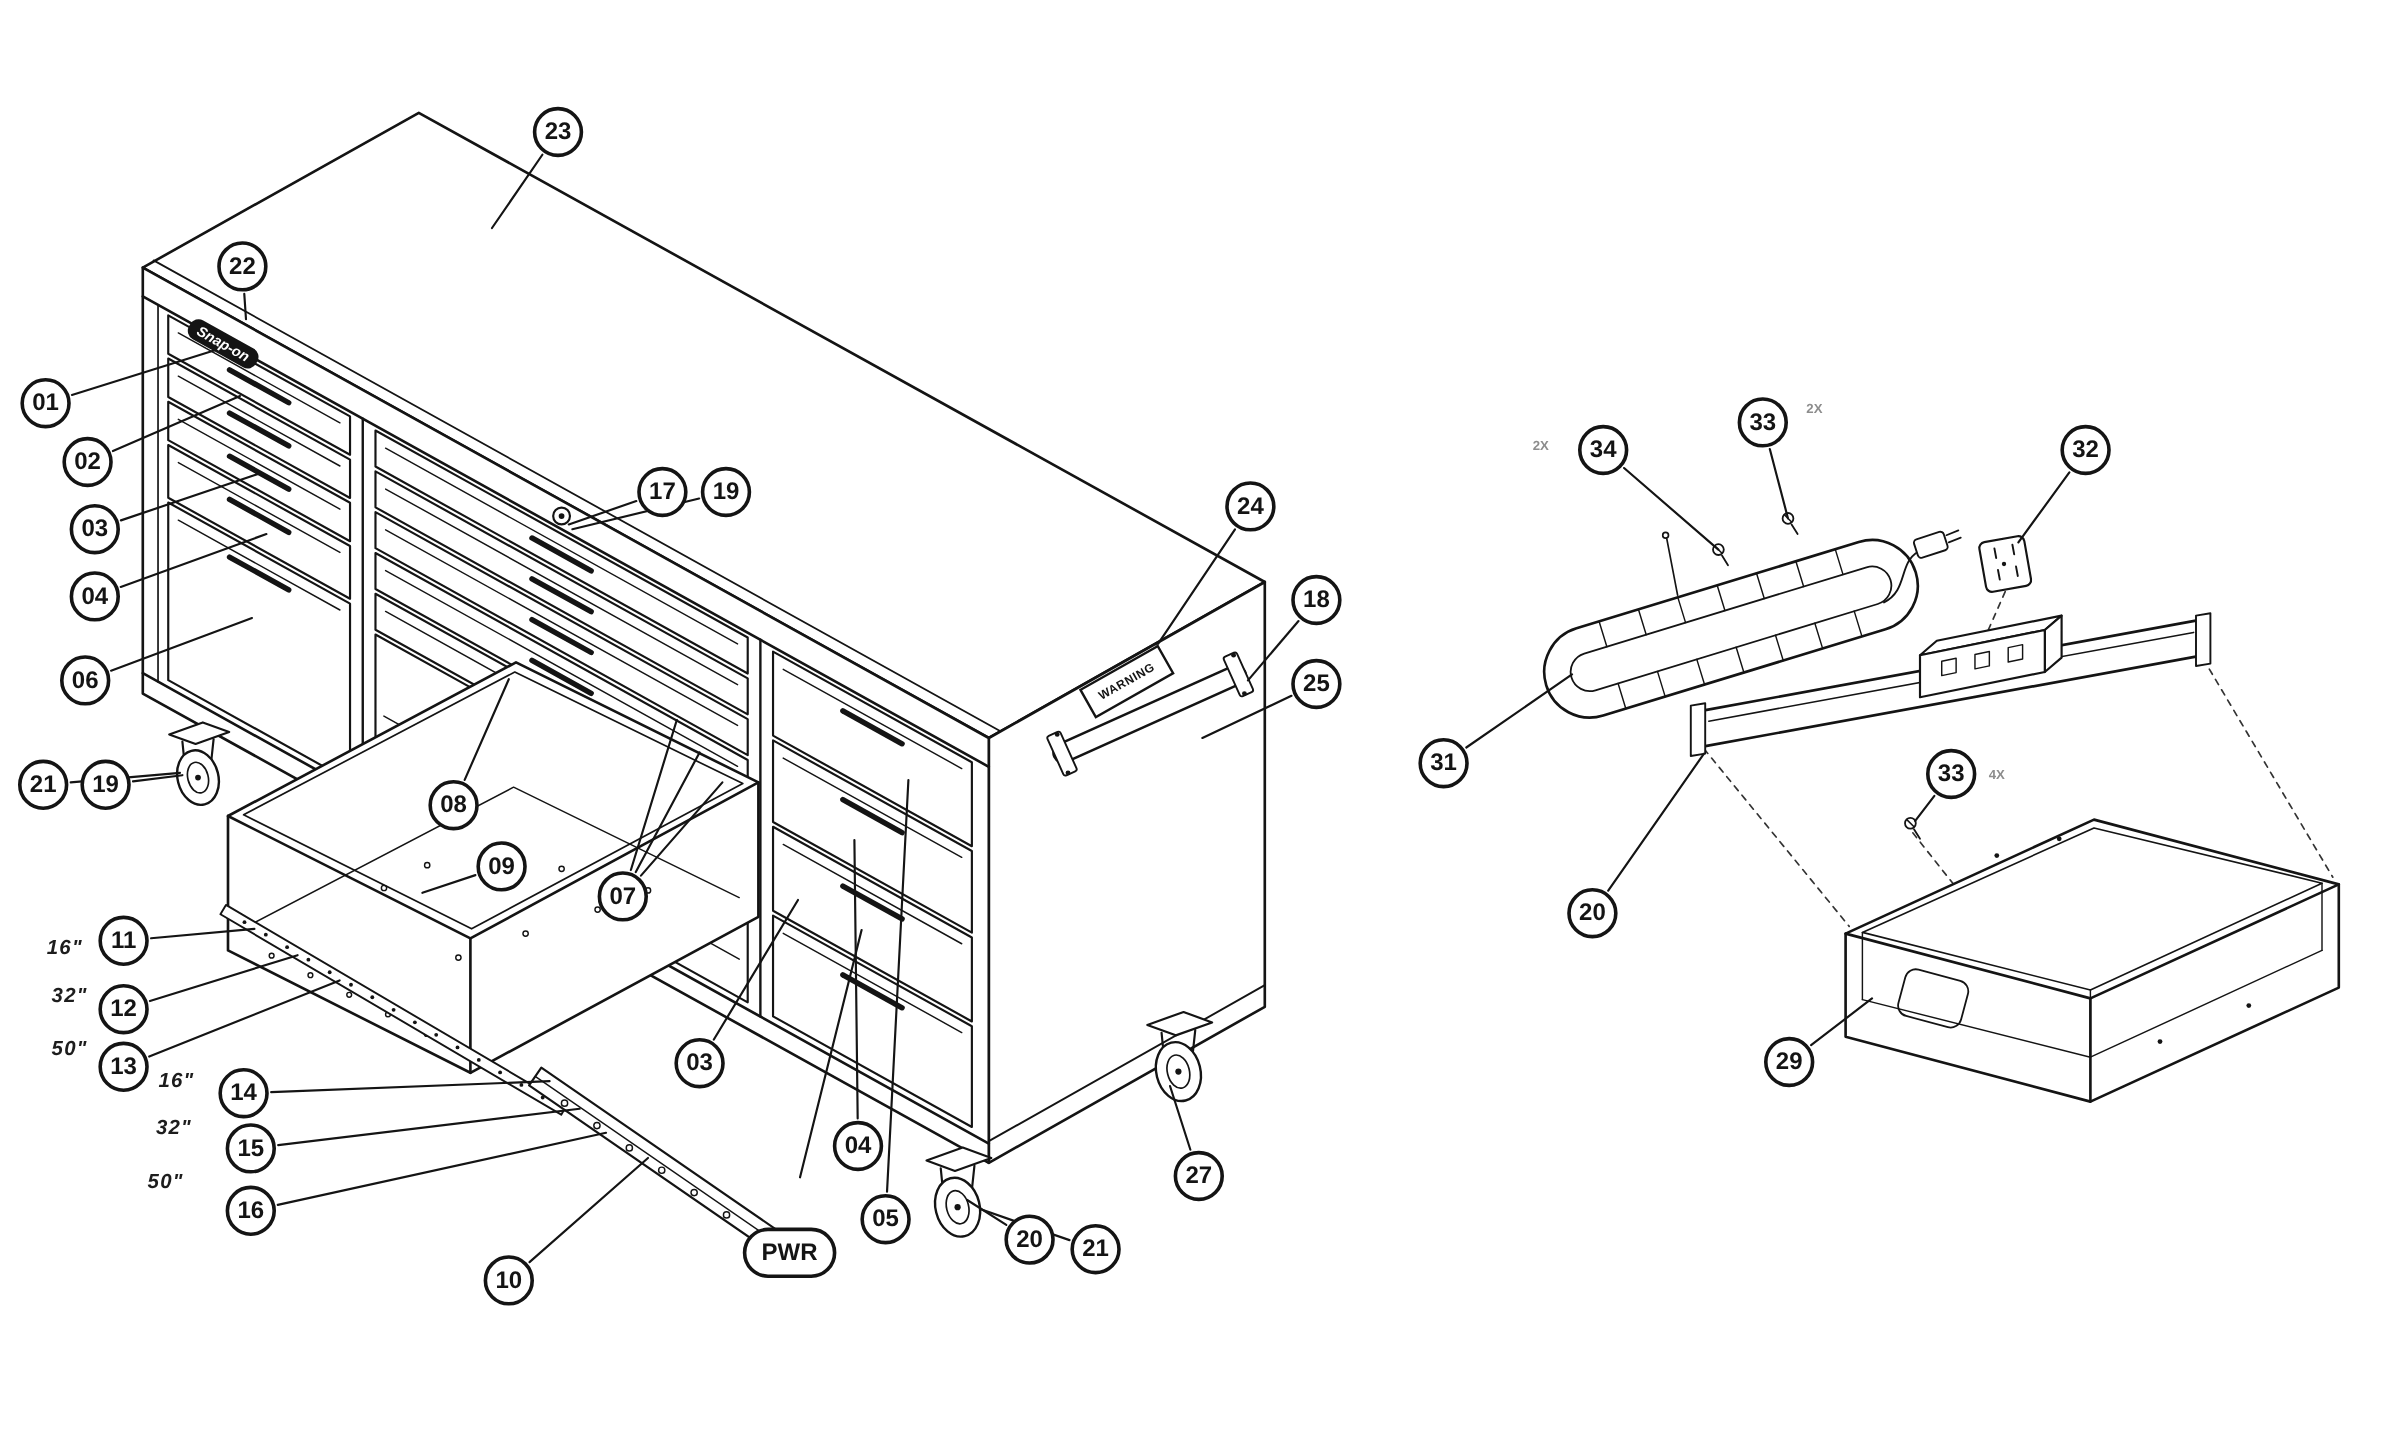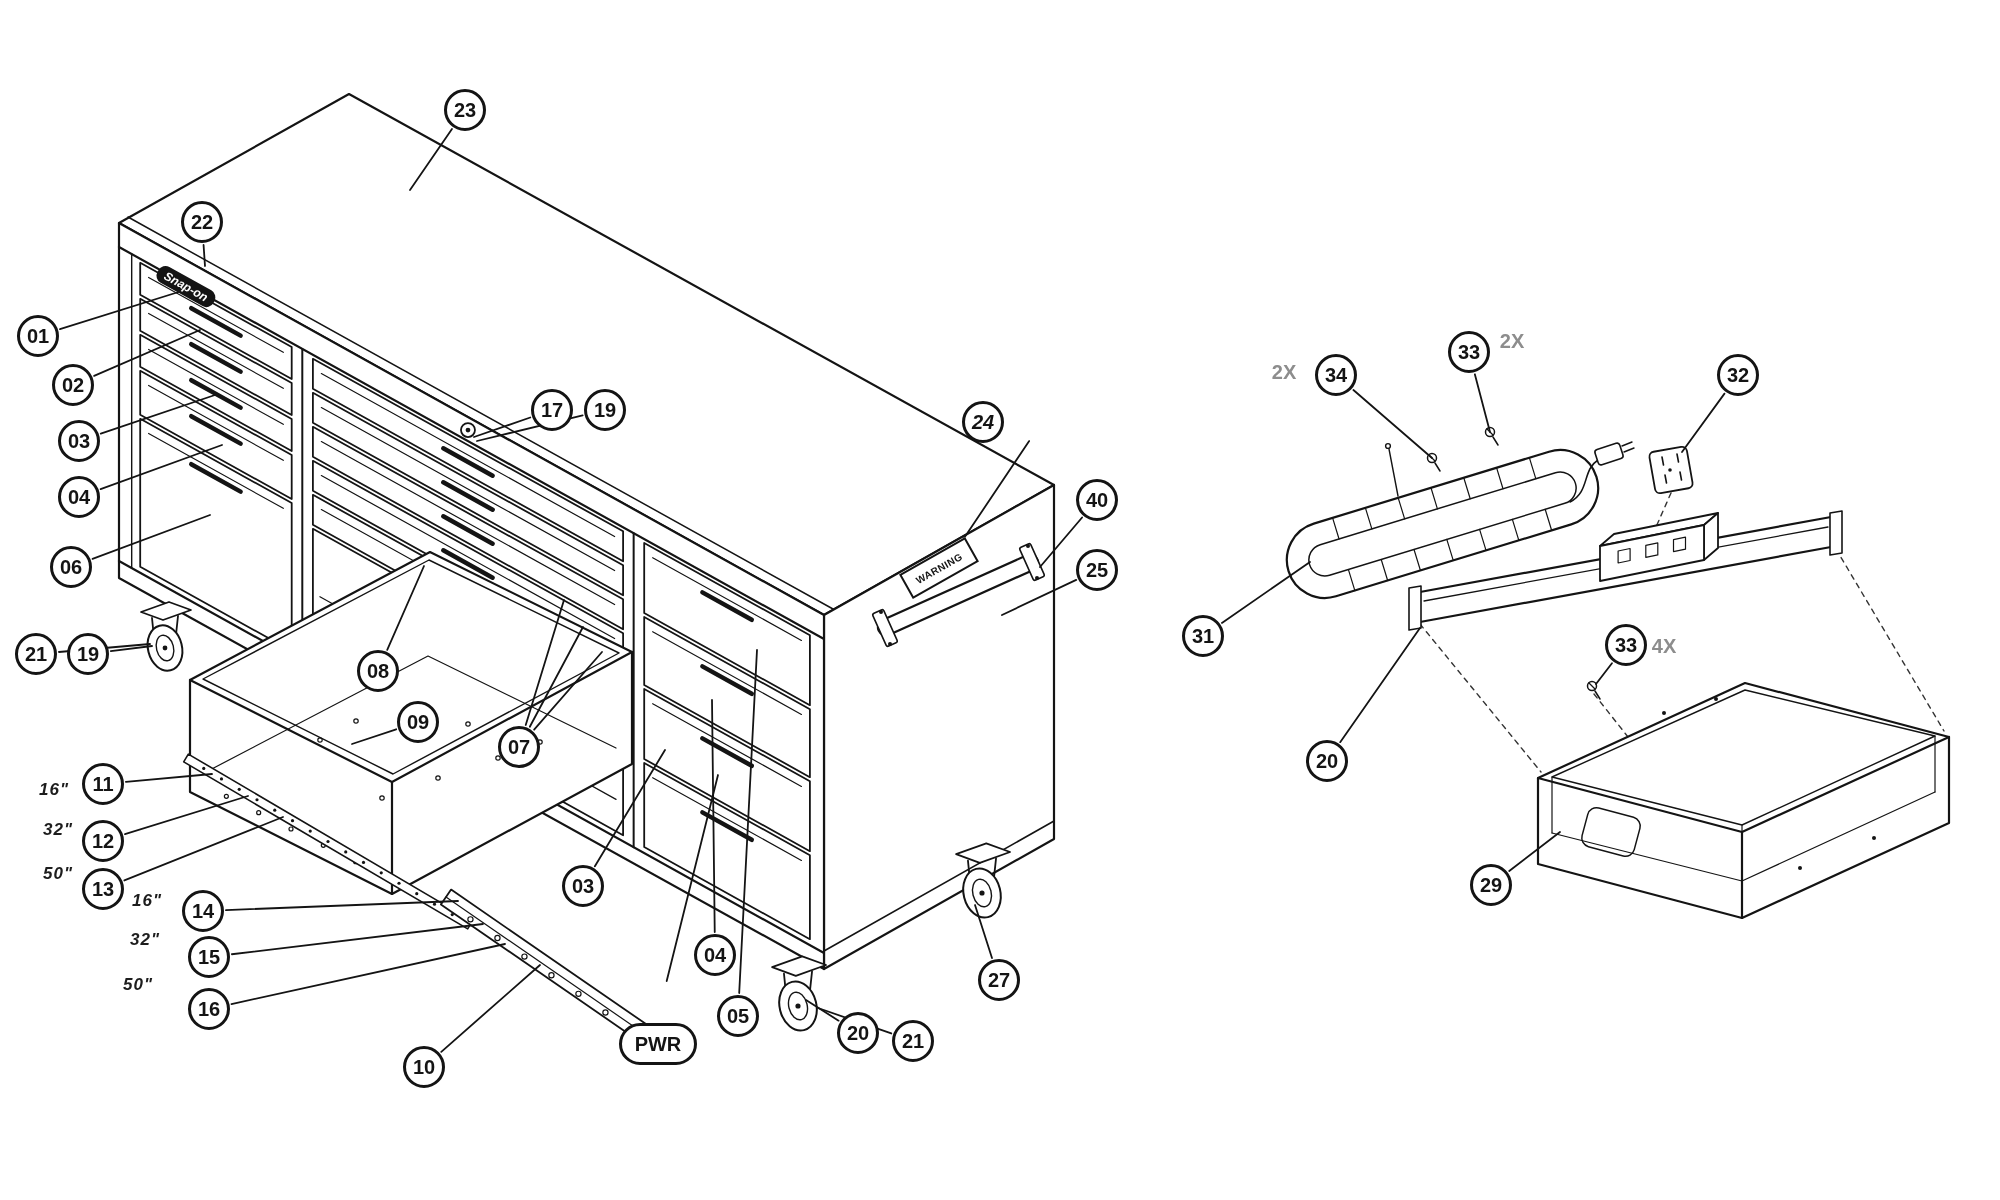--- a/index.html
+++ b/index.html
@@ -18,21 +18,21 @@
   }
   .callout.pill{
     width:auto;min-width:78px;height:42px;border-radius:22px;padding:0 12px;margin-top:28px;
   }
   .size-label{
     position:absolute;transform:translate(-50%,-50%);
     font-size:17px;font-style:italic;font-weight:bold;letter-spacing:1px;color:#1d1d1d;z-index:4;
   }
   .qty-label{
     position:absolute;transform:translate(-50%,-50%);
-    font-size:20px;font-weight:bold;color:#8d8d8d;z-index:4;
+    font-size:11px;font-weight:bold;color:#8d8d8d;z-index:4;
   }
   .brand-logo{
     position:absolute;left:158px;top:262px;transform:rotate(29.1deg);transform-origin:left center;
     background:#141414;color:#fff;font-style:italic;font-weight:bold;font-size:12px;
     padding:2px 8px;border-radius:8px;z-index:3;white-space:nowrap;
   }
   .warning-label{
     position:absolute;left:901px;top:554px;width:76px;height:28px;box-sizing:border-box;
     transform:rotate(-29.5deg);border:2px solid #141414;background:#fff;
     display:flex;align-items:center;justify-content:center;
@@ -300,22 +300,22 @@
   <div id="callouts" class="layer">
       <div class="callout" style="left: 465px; top: 110px;">23</div>
       <div class="callout" style="left: 202px; top: 222px;">22</div>
       <div class="callout" style="left: 38px; top: 336px;">01</div>
       <div class="callout" style="left: 73px; top: 385px;">02</div>
       <div class="callout" style="left: 79px; top: 441px;">03</div>
       <div class="callout" style="left: 79px; top: 497px;">04</div>
       <div class="callout" style="left: 71px; top: 567px;">06</div>
       <div class="callout" style="left: 552px; top: 410px;">17</div>
       <div class="callout" style="left: 605px; top: 410px;">19</div>
-      <div class="callout" style="left: 983px; top: 422px; font-style: italic;">24</div>
-      <div class="callout" style="left: 1097px; top: 500px;">40</div>
+      <div class="callout" style="left: 1042px; top: 422px;">24</div>
+      <div class="callout" style="left: 1097px; top: 500px;">18</div>
       <div class="callout" style="left: 1097px; top: 570px;">25</div>
       <div class="callout" style="left: 36px; top: 654px;">21</div>
       <div class="callout" style="left: 88px; top: 654px;">19</div>
       <div class="callout" style="left: 378px; top: 671px;">08</div>
       <div class="callout" style="left: 418px; top: 722px;">09</div>
       <div class="callout" style="left: 519px; top: 747px;">07</div>
       <div class="callout" style="left: 103px; top: 784px;">11</div>
       <div class="callout" style="left: 103px; top: 841px;">12</div>
       <div class="callout" style="left: 103px; top: 889px;">13</div>
       <div class="callout" style="left: 203px; top: 911px;">14</div>

